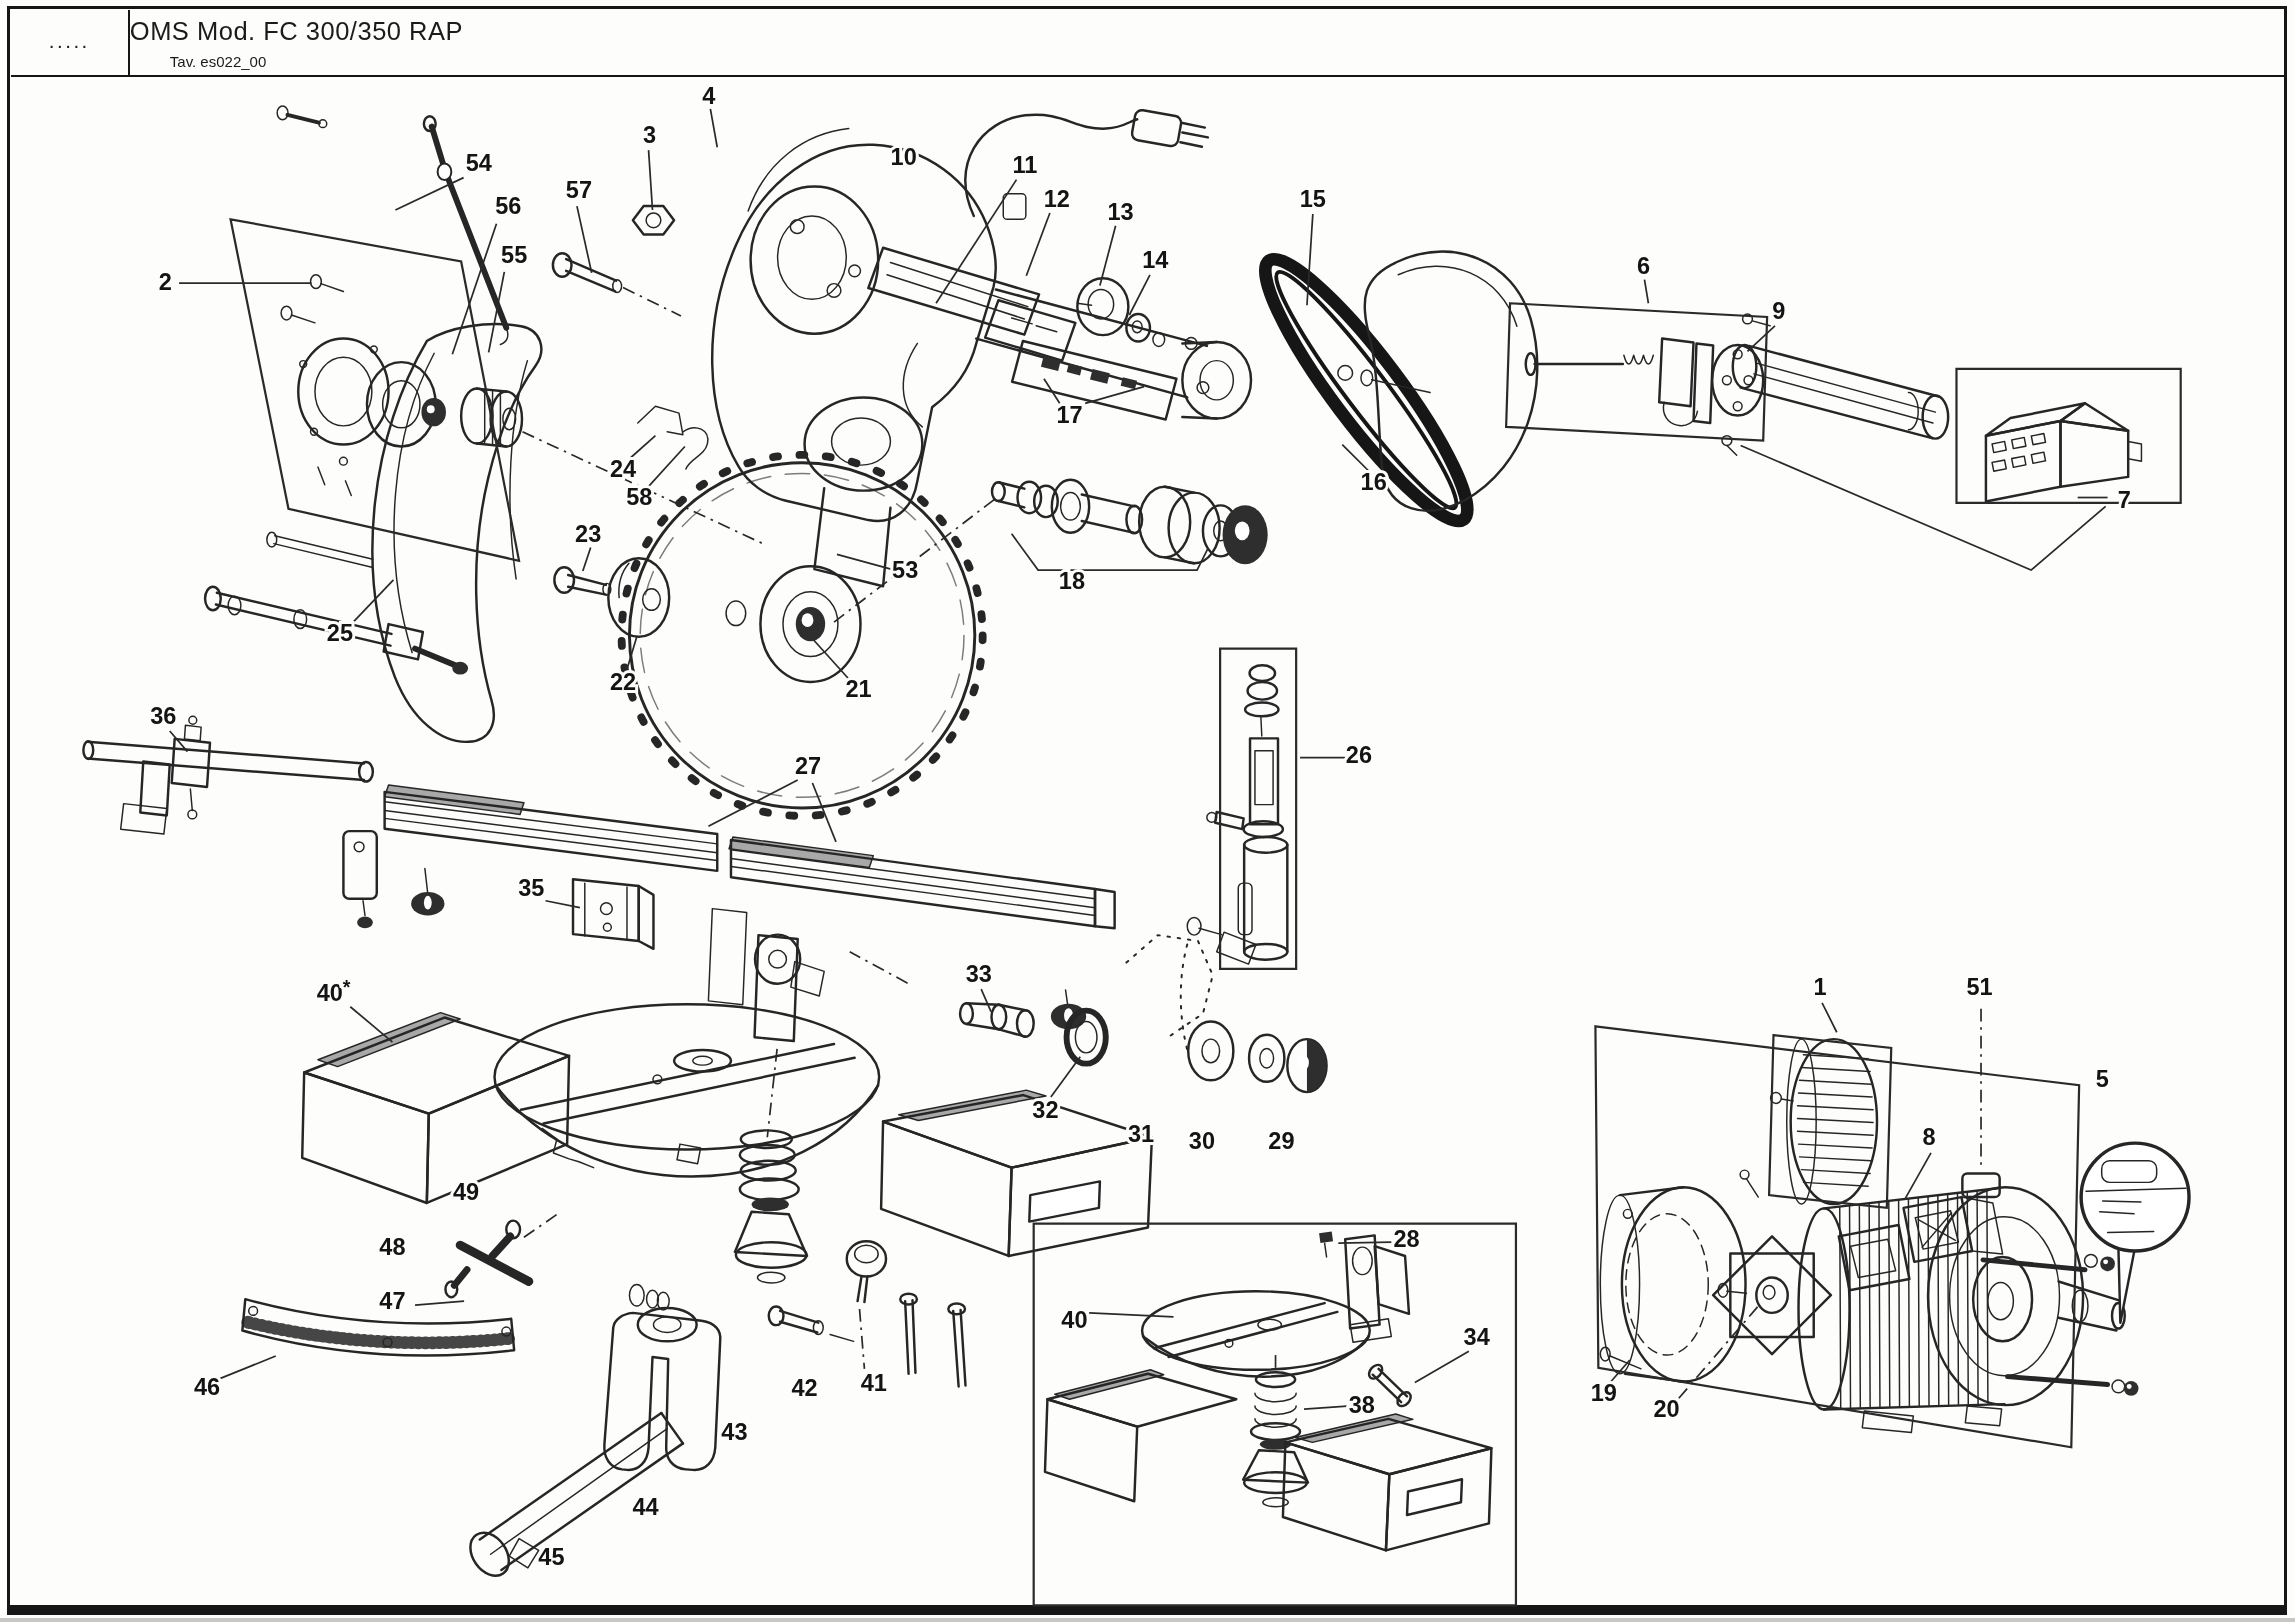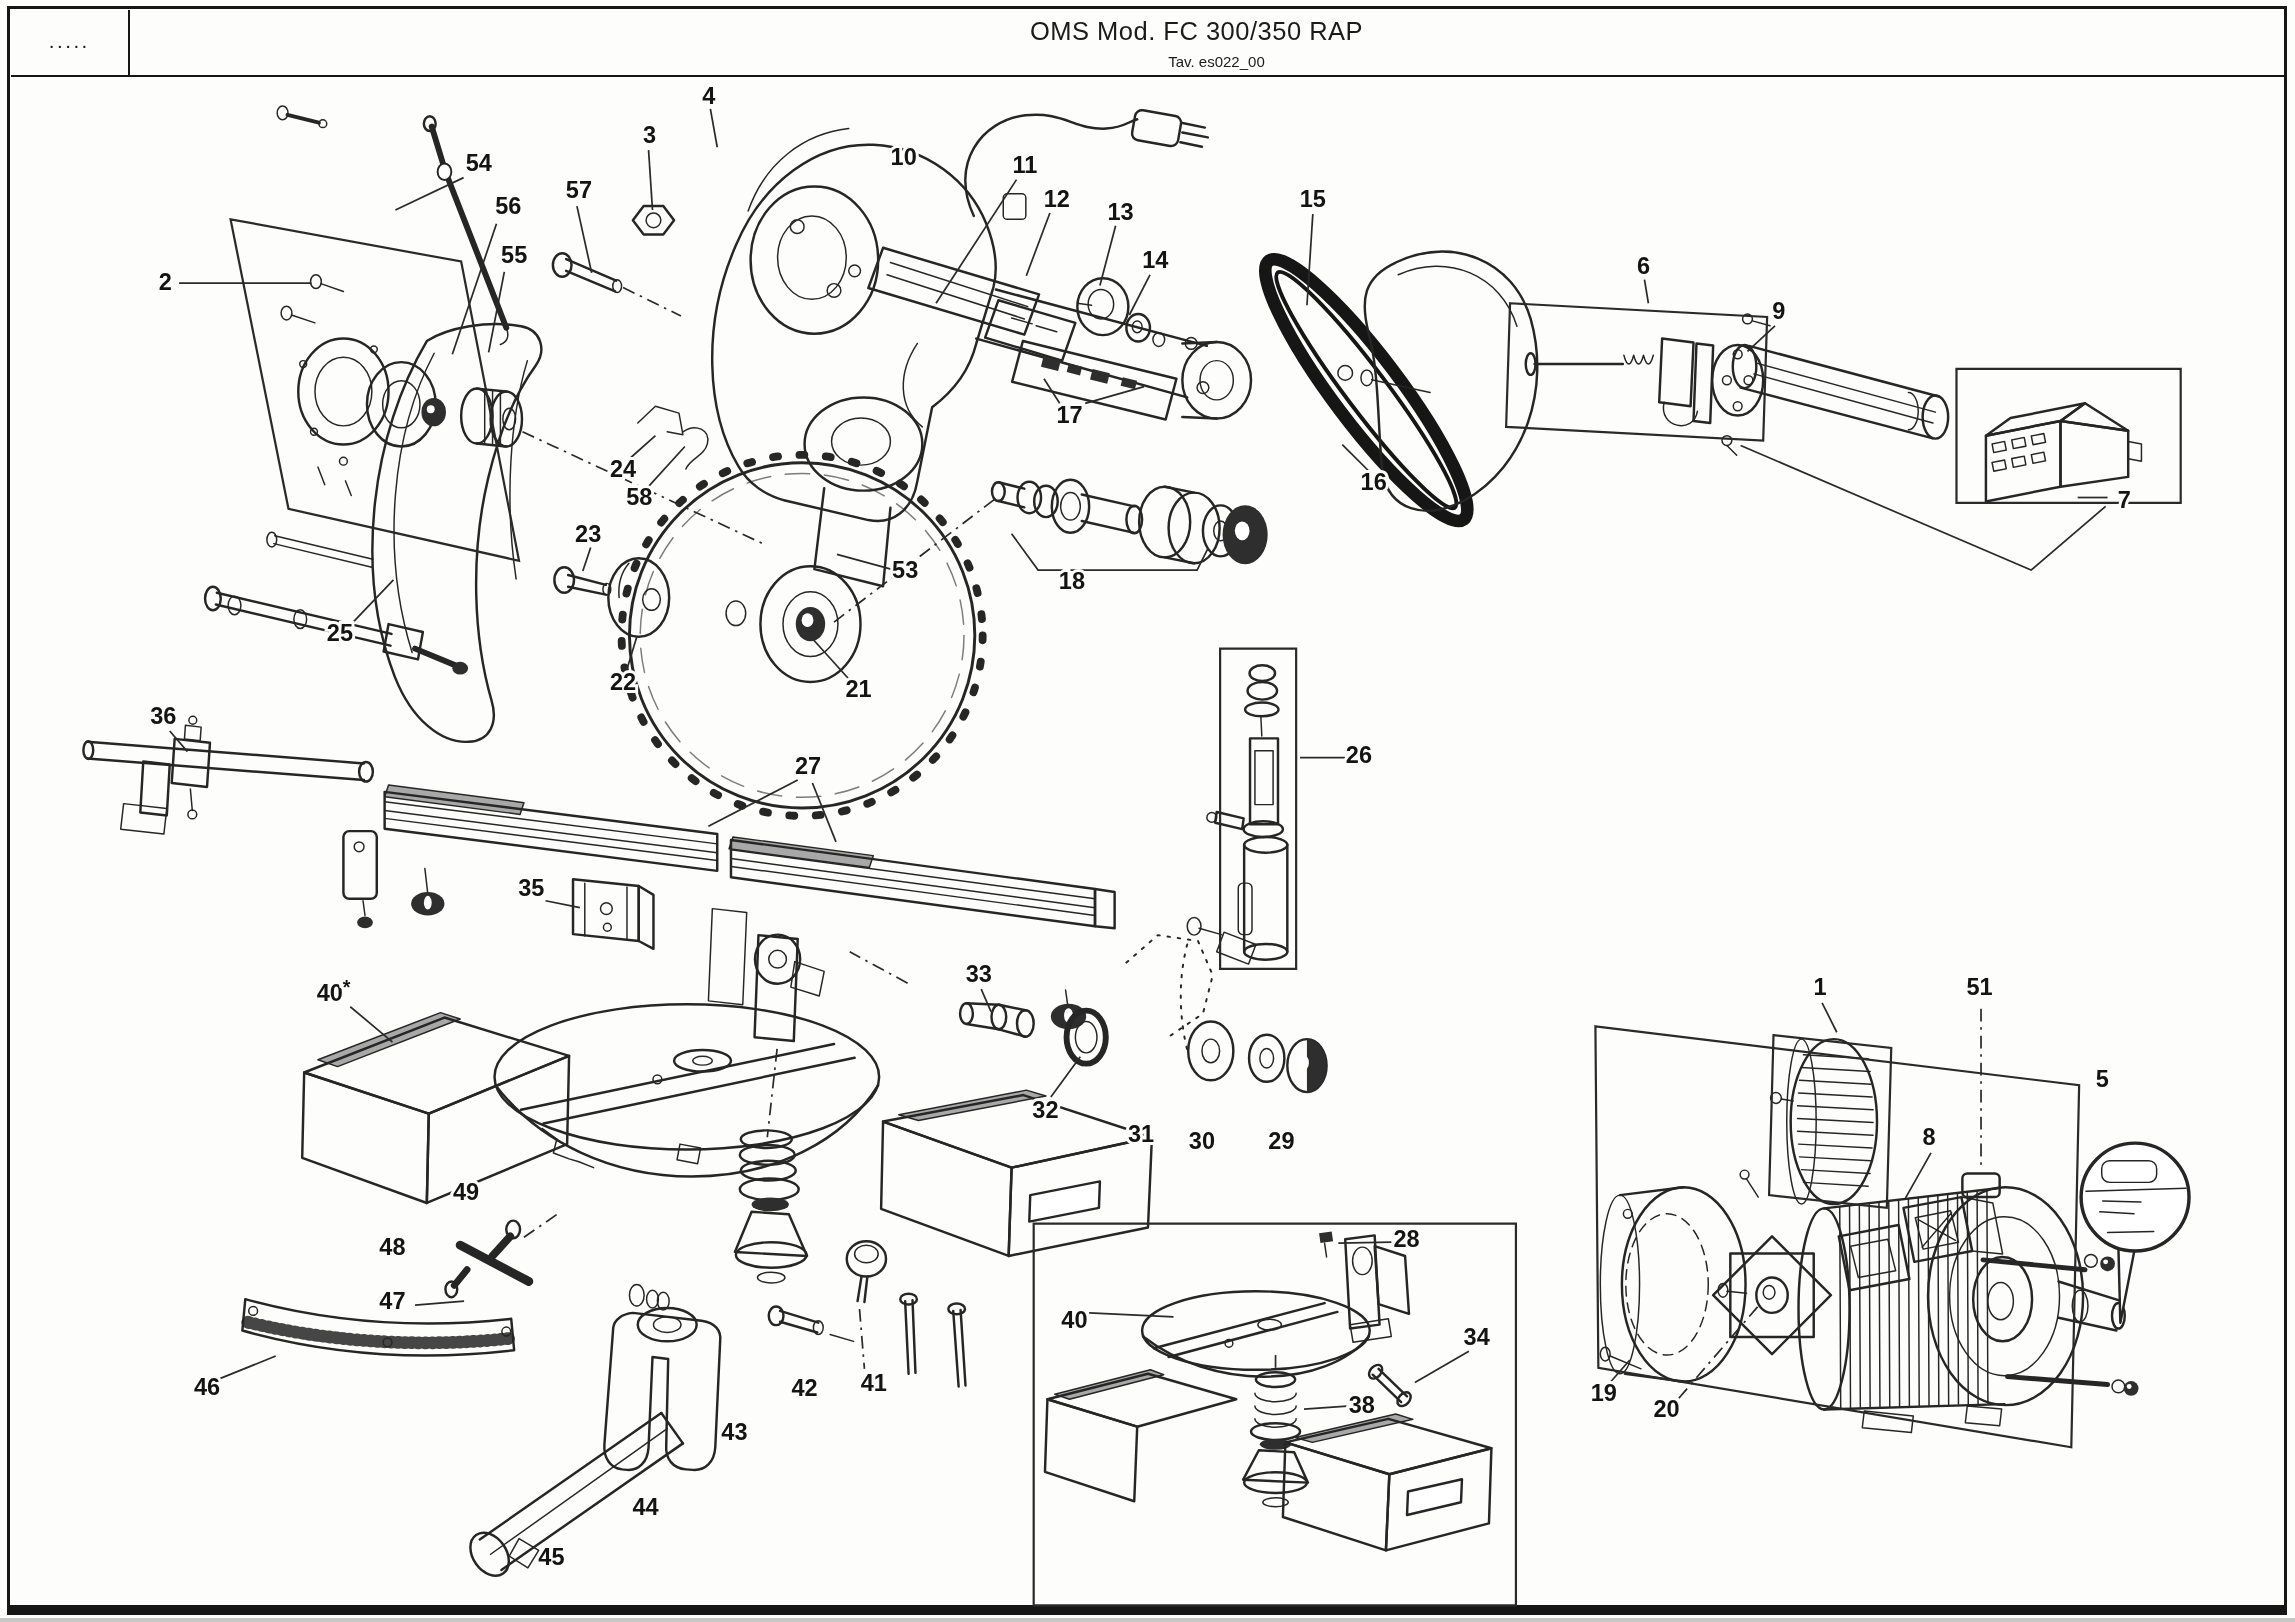--- a/index.html
+++ b/index.html
@@ -9,21 +9,21 @@
         border:3.9px solid #161616;border-bottom-width:10.8px;pointer-events:none;}
   .scan-bottom{position:absolute;left:0;right:0;bottom:0;height:3.9px;background:#c7c7c5;}
   header{position:absolute;left:10.8px;top:9.8px;width:2273px;height:65px;display:flex;
         border-bottom:2.9px solid #161616;}
   .cell{box-sizing:border-box;height:100%;}
   .cell-logo{width:263px;border-right:2.5px solid #161616;display:flex;align-items:center;justify-content:center;}
   .cell-company{width:1174px;border-right:2.5px solid #161616;padding:6.9px 0 0 12.8px;}
   .company-line{font-size:20px;line-height:1.32;letter-spacing:0.2px;white-space:nowrap;}
   .cell-dots{width:119px;border-right:2.5px solid #161616;text-align:center;padding-top:19.6px;
         font-size:20.6px;letter-spacing:2.5px;}
-  .cell-title{flex:1;text-align:center;padding:6.9px 20.6px 0 0;border-radius:21px;}
+  .cell-title{flex:1;text-align:left;padding:6.9px 20.6px 0 0;border-radius:21px;}
   .model-title{font-size:25.5px;letter-spacing:0.5px;}
   .drawing-ref{font-size:15px;margin-top:6.9px;padding-left:40px;}
   svg.art{position:absolute;left:0;top:0;}
   #machine-art{stroke:#262626;stroke-width:5;fill:none;stroke-linecap:round;stroke-linejoin:round;}
   #machine-art .thin{stroke-width:3;}
   #machine-art .dark{fill:#2e2e2e;stroke:none;}
   #machine-art .gray{fill:#a8a8a8;stroke:#262626;stroke-width:3;}
   #machine-art .white{fill:#ffffff;}
   #machine-art .dotted{stroke-dasharray:5 16;stroke-width:4;}
   #boxes-layer polygon{fill:none;stroke:#2a2a2a;stroke-width:4.5;}

